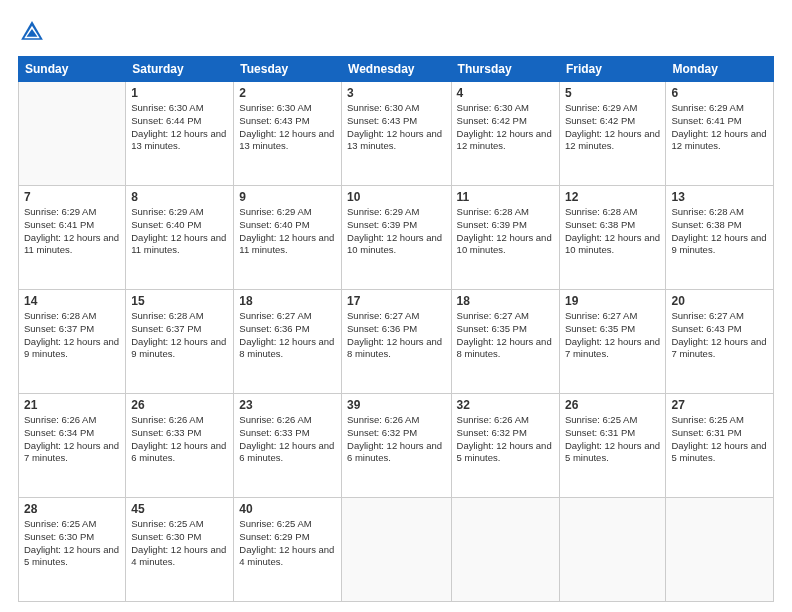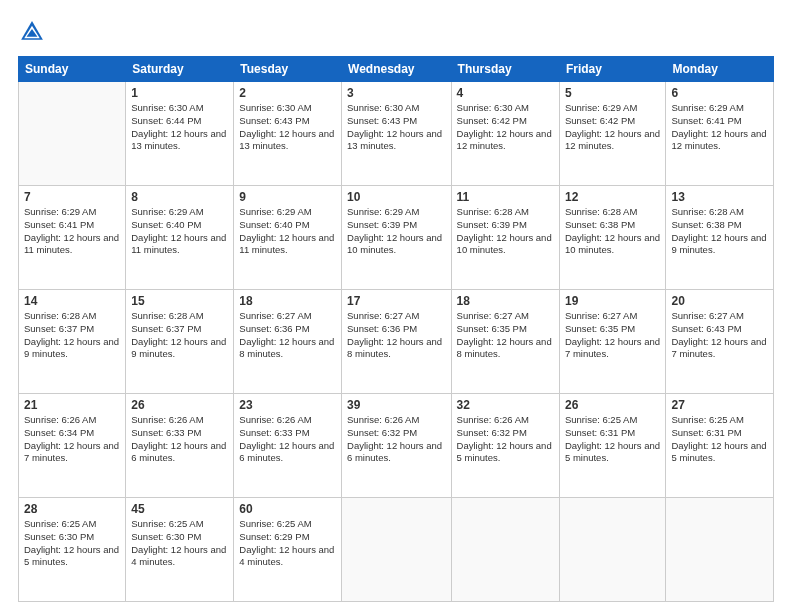--- a/index.html
+++ b/index.html
@@ -330,21 +330,21 @@
 and 5 minutes.</div>
           </td>
           <td>
             <span class="day-num">45</span>
             <div class="day-info">Sunrise: 6:25 AM
 Sunset: 6:30 PM
 Daylight: 12 hours
 and 4 minutes.</div>
           </td>
           <td>
-            <span class="day-num">60</span>
+            <span class="day-num">40</span>
             <div class="day-info">Sunrise: 6:25 AM
 Sunset: 6:29 PM
 Daylight: 12 hours
 and 4 minutes.</div>
           </td>
           <td class="empty"></td>
           <td class="empty"></td>
           <td class="empty"></td>
           <td class="empty"></td>
         </tr>

